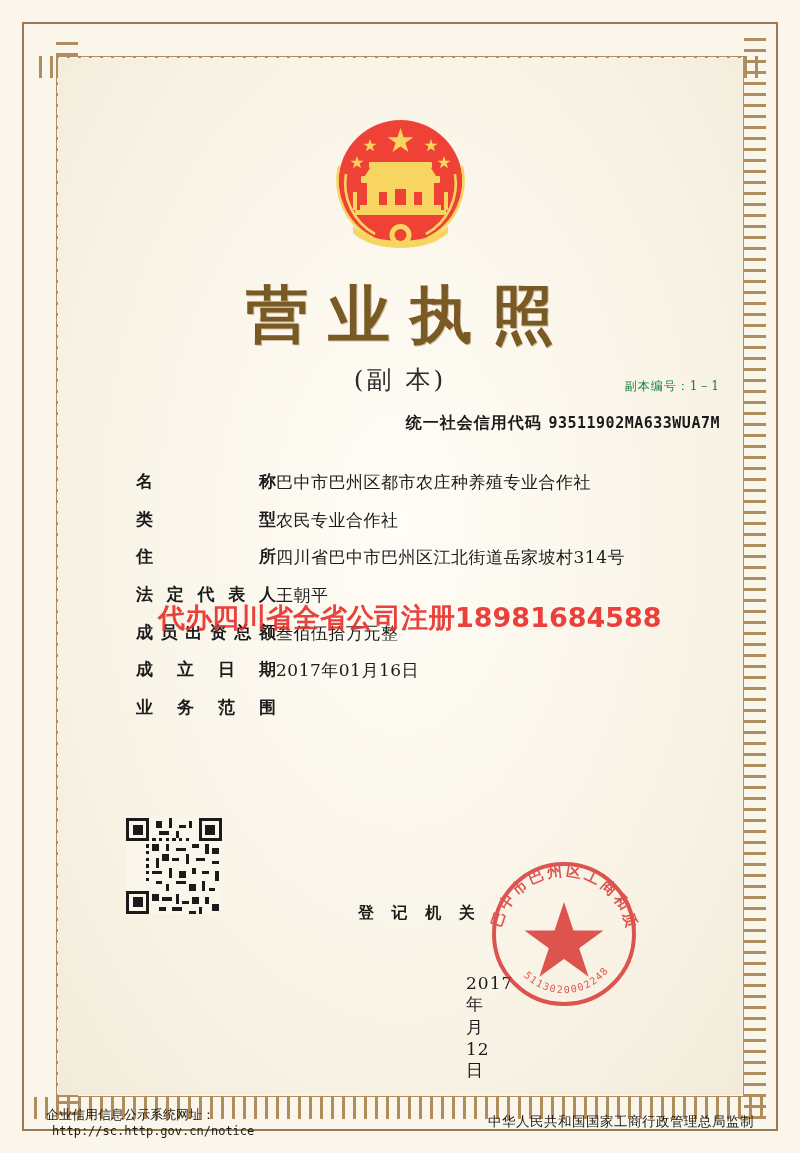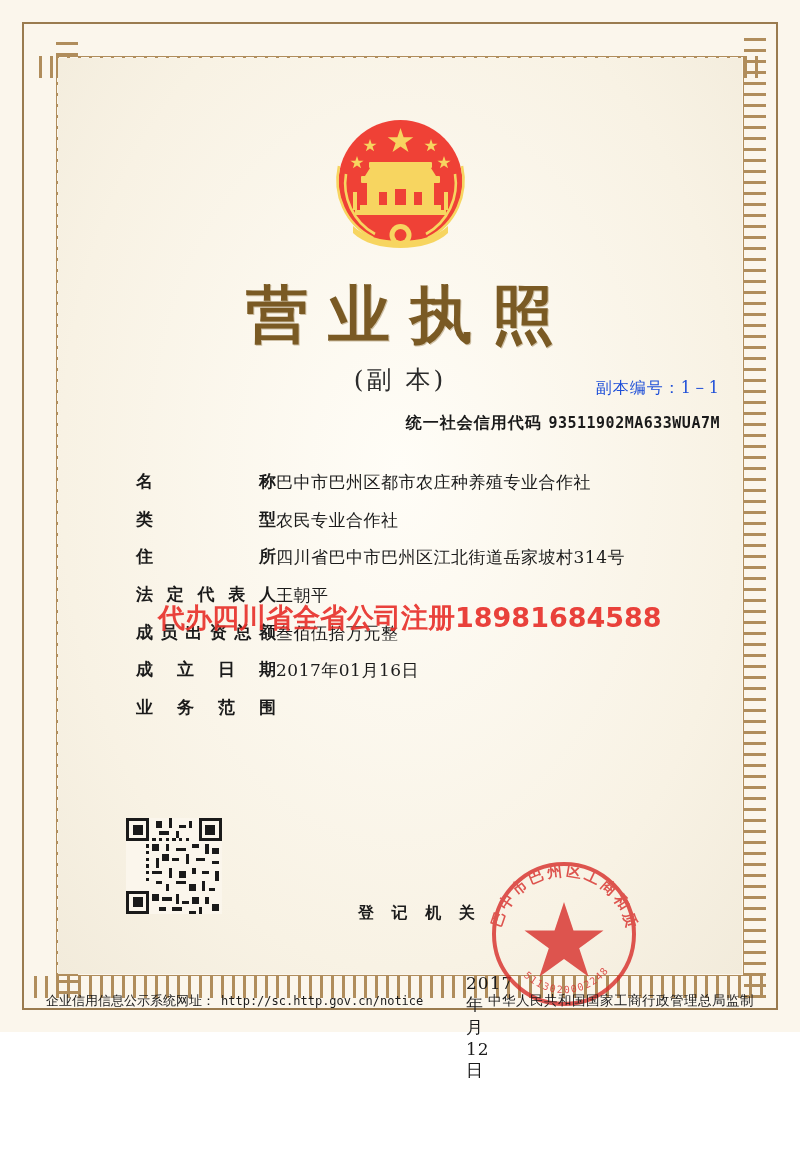--- a/index.html
+++ b/index.html
@@ -10,21 +10,21 @@
   body {
     width: 800px;
     height: 1153px;
     font-family: "DejaVu Sans", "Liberation Sans", sans-serif;
     overflow: hidden;
   }
 
   .certificate {
     position: relative;
     width: 800px;
-    height: 1032px;
+    height: 1153px;
     background: #fbf6ec;
     box-sizing: border-box;
     padding-left: 12px;
   }
 
   
   .frame-outer {
     position: absolute;
     left: 22px;
     top: 22px;
@@ -129,22 +129,22 @@
     font-family: "DejaVu Serif", "Liberation Serif", serif;
     font-size: 25px;
     letter-spacing: 3px;
     color: #2c2c2c;
   }
 
   .copy-no {
     position: absolute;
     right: 22px;
     top: 320px;
-    font-size: 16px;
-    color: #1d4ed8;
+    font-size: 12px;
+    color: #15803d;
     letter-spacing: 1px;
     font-family: "DejaVu Serif", "Liberation Serif", serif;
   }
   .credit-code {
     position: absolute;
     right: 22px;
     top: 355px;
     font-size: 16px;
     color: #1a1a1a;
     letter-spacing: 1px;
@@ -268,21 +268,21 @@
     box-sizing: border-box;
     font-family: "DejaVu Serif", "Liberation Serif", serif;
     font-size: 13px;
     color: #1b1b1b;
   }
   .footer .url {
     font-family: "DejaVu Sans Mono", "Liberation Mono", monospace;
     font-size: 12px;
     margin-left: 6px;
   }
-  .footer-left { display: flex; align-items: center; }
+  .footer-left { display: flex; align-items: flex-start; flex-direction: column; }
   .footer-right { font-size: 13.5px; letter-spacing: .5px; }
 </style>
 </head>
 <body>
 
 <div class="certificate">
 
   <div class="frame-outer"></div>
   <div class="frame-band"></div>
   <div class="frame-inner"></div>

